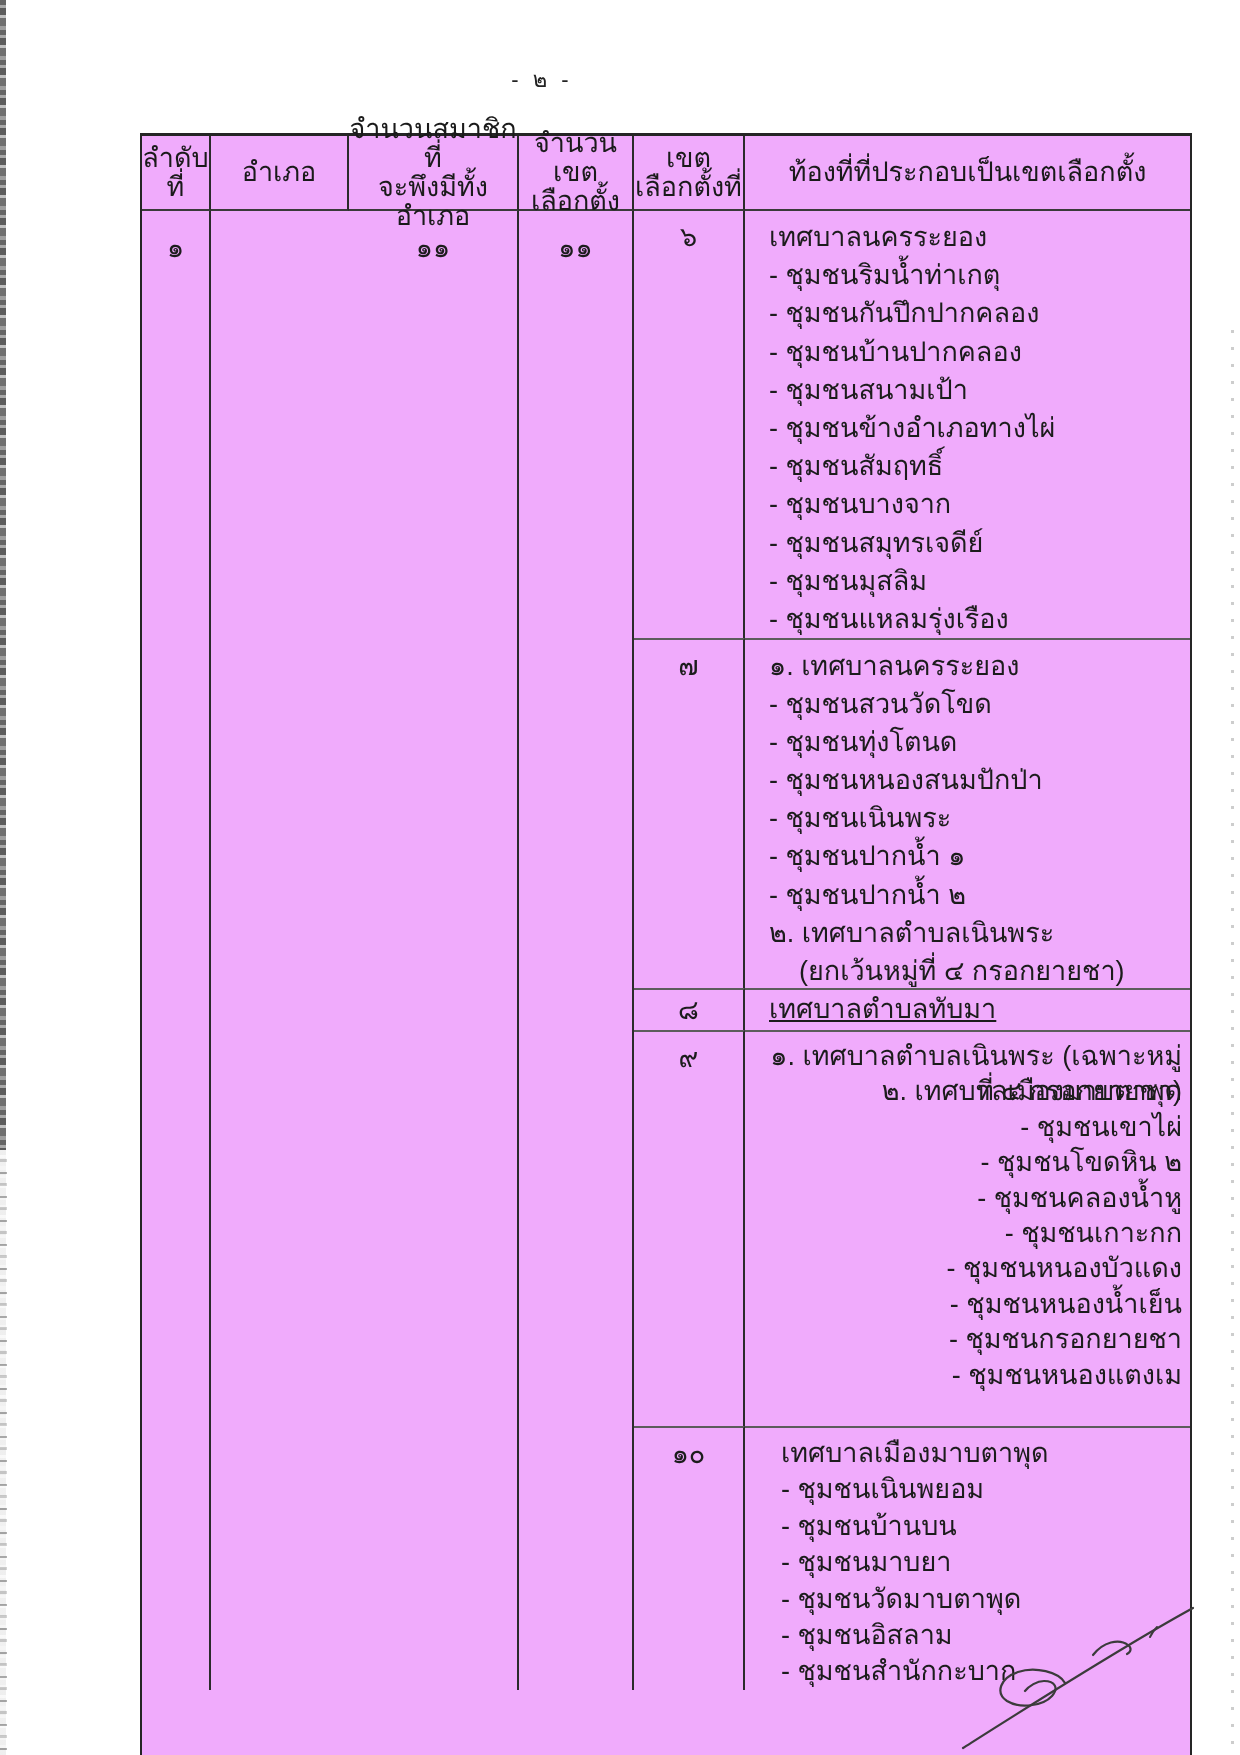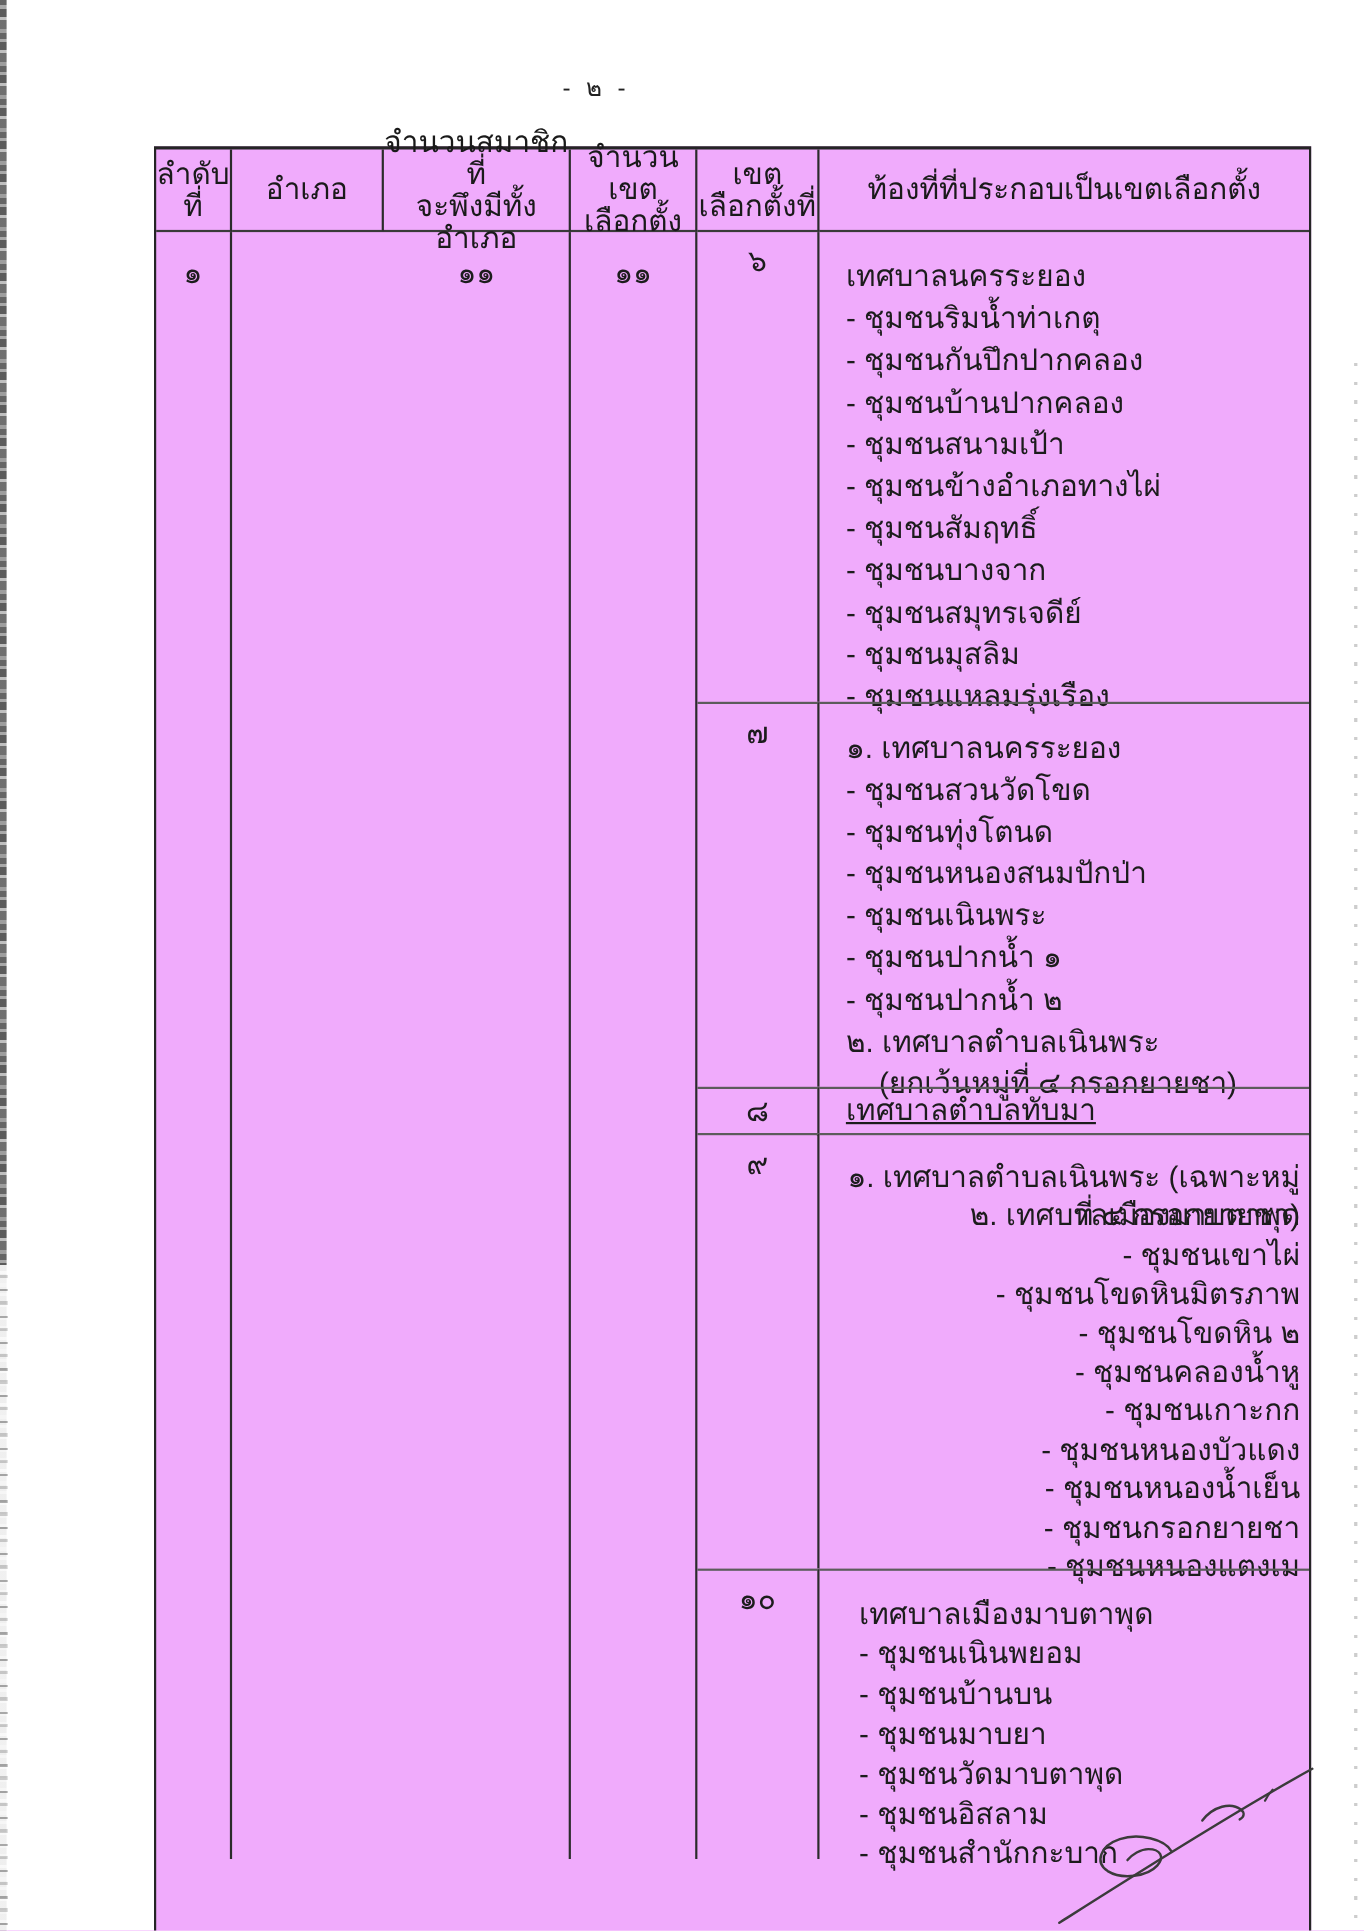--- a/index.html
+++ b/index.html
@@ -46,21 +46,21 @@
   .cell{box-sizing:border-box;}
   .vline{border-right:2px solid #2b2b2b;}
   .hcell{
     border-bottom:2px solid #3a3a3a;
     display:flex;flex-direction:column;align-items:center;justify-content:center;
     text-align:center;line-height:29px;color:#1a1a1a;
   }
   .merged{grid-row:2 / span 5;padding-top:15px;text-align:center;}
   .gr2{grid-row:2;} .gr3{grid-row:3;} .gr4{grid-row:4;} .gr5{grid-row:5;} .gr6{grid-row:6;}
   .zone-no{grid-column:5;text-align:center;padding-top:7px;line-height:38px;}
-  .zone-areas{grid-column:6;padding:21px 8px 0 24px;}
+  .zone-areas{grid-column:6;padding:7px 8px 0 24px;}
   .divider{border-top:2px solid #5c5c5c;}
   .areas .line,.zone-areas .line{white-space:pre-wrap;}
   .lh-a .line{height:38.2px;line-height:38.2px;}
   .lh-b .line{height:38.1px;line-height:38.1px;}
   .lh-c .line{height:33px;line-height:31px;text-decoration:underline;}
   .lh-d .line{height:35.4px;line-height:35.4px;text-align:right;}
   .lh-e .line{height:36.4px;line-height:36.4px;margin-left:12px;}
   .zn-c{padding-top:4px;line-height:32px;}
   
   .signature{position:absolute;left:945px;top:1580px;width:270px;height:175px;}
@@ -133,21 +133,20 @@
       <div class="line">๒. เทศบาลตำบลเนินพระ</div>
       <div class="line">    (ยกเว้นหมู่ที่ ๔ กรอกยายชา)</div>
     </div>
   <div class="cell zone-areas areas gr4 divider lh-c zn-c">
       <div class="line">เทศบาลตำบลทับมา</div>
     </div>
   <div class="cell zone-areas areas gr5 divider lh-d">
       <div class="line">๑. เทศบาลตำบลเนินพระ (เฉพาะหมู่ที่ ๔ กรอกยายชา)</div>
       <div class="line">๒. เทศบาลเมืองมาบตาพุด</div>
       <div class="line">- ชุมชนเขาไผ่</div>
-      <div class="line">- ชุมชนโขดหินมิตรภาพ</div>
       <div class="line">- ชุมชนโขดหิน ๒</div>
       <div class="line">- ชุมชนคลองน้ำหู</div>
       <div class="line">- ชุมชนเกาะกก</div>
       <div class="line">- ชุมชนหนองบัวแดง</div>
       <div class="line">- ชุมชนหนองน้ำเย็น</div>
       <div class="line">- ชุมชนกรอกยายชา</div>
       <div class="line">- ชุมชนหนองแตงเม</div>
     </div>
   <div class="cell zone-areas areas gr6 divider lh-e">
       <div class="line">เทศบาลเมืองมาบตาพุด</div>

